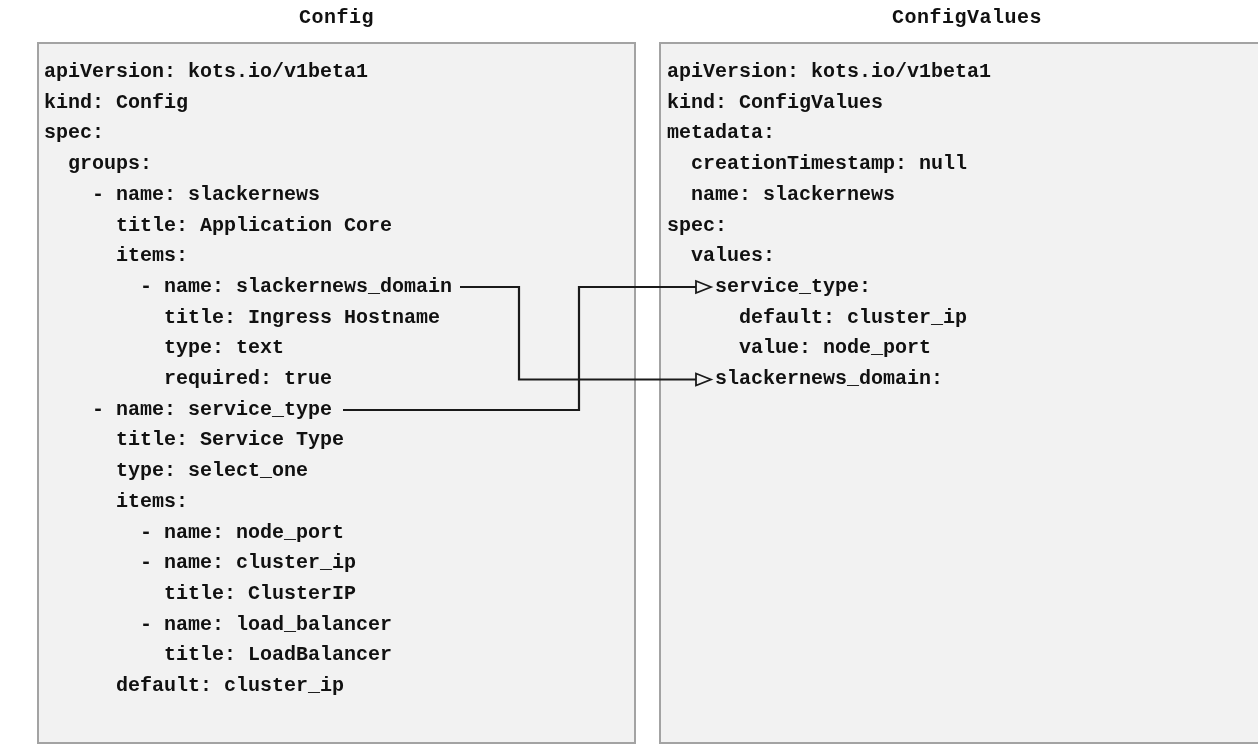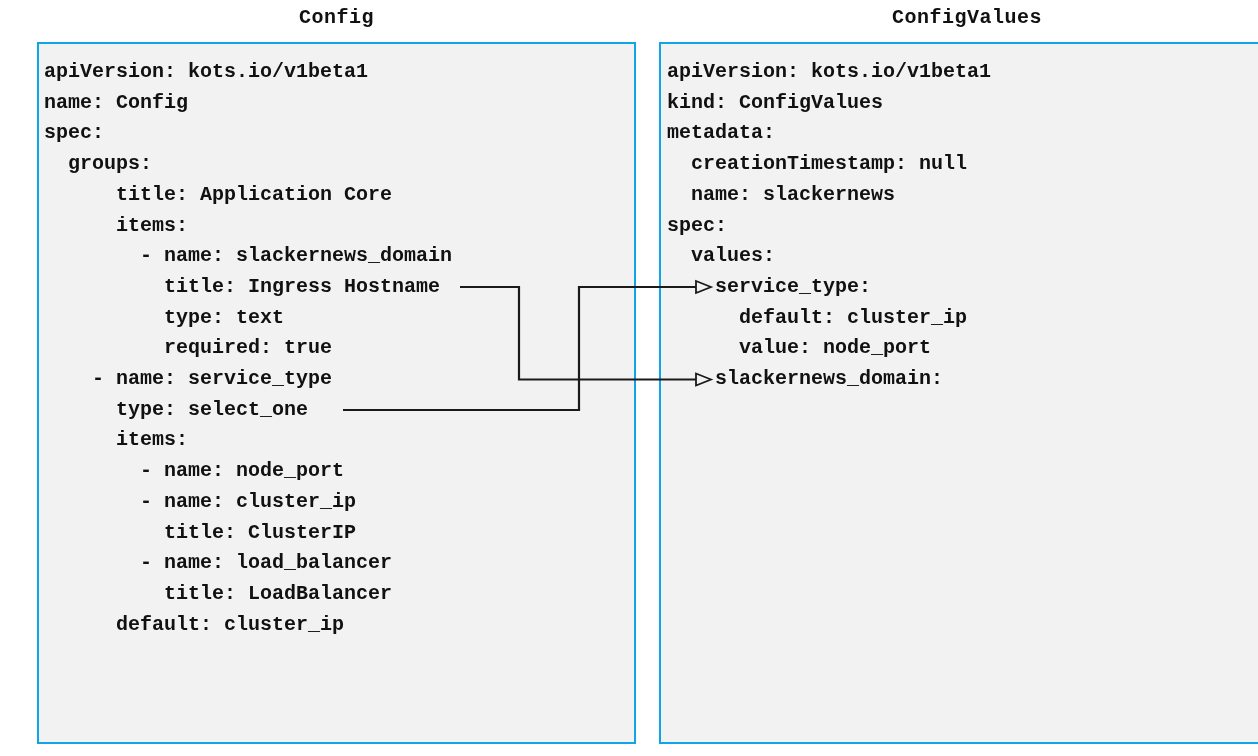--- a/index.html
+++ b/index.html
@@ -29,21 +29,21 @@
     letter-spacing: 0.5px;
     color: #111111;
   }
   .panel-title.left  { left: 8px;   width: 599px; }
   .panel-title.right { left: 632px; width: 612px; }
   .box {
     position: absolute;
     top: 42px;
     height: 702px;
     background: #f2f2f2;
-    border: 2px solid #0ea5e9;
+    border: 2px solid #a3a3a3;
     box-sizing: border-box;
     overflow: hidden;
   }
   .box.left  { left: 8px;   width: 599px; padding: 13px 0 0 5px; }
   .box.right { left: 630px; width: 612px; padding: 13px 0 0 6px; }
   .code-line {
     white-space: pre;
     font-size: 20px;
     line-height: 30.7px;
     font-weight: bold;
@@ -59,30 +59,32 @@
 </head>
 <body>
 
 <div class="stage">
 
   <div class="panel-title left">Config</div>
   <div class="panel-title right">ConfigValues</div>
 
   <div class="box left">
     <div class="code-line">apiVersion: kots.io/v1beta1</div>
-    <div class="code-line">name: Config</div>
+    <div class="code-line">kind: Config</div>
     <div class="code-line">spec:</div>
     <div class="code-line">  groups:</div>
+    <div class="code-line">    - name: slackernews</div>
     <div class="code-line">      title: Application Core</div>
     <div class="code-line">      items:</div>
     <div class="code-line">        - name: slackernews_domain</div>
     <div class="code-line">          title: Ingress Hostname</div>
     <div class="code-line">          type: text</div>
     <div class="code-line">          required: true</div>
     <div class="code-line">    - name: service_type</div>
+    <div class="code-line">      title: Service Type</div>
     <div class="code-line">      type: select_one</div>
     <div class="code-line">      items:</div>
     <div class="code-line">        - name: node_port</div>
     <div class="code-line">        - name: cluster_ip</div>
     <div class="code-line">          title: ClusterIP</div>
     <div class="code-line">        - name: load_balancer</div>
     <div class="code-line">          title: LoadBalancer</div>
     <div class="code-line">      default: cluster_ip</div>
   </div>
 

